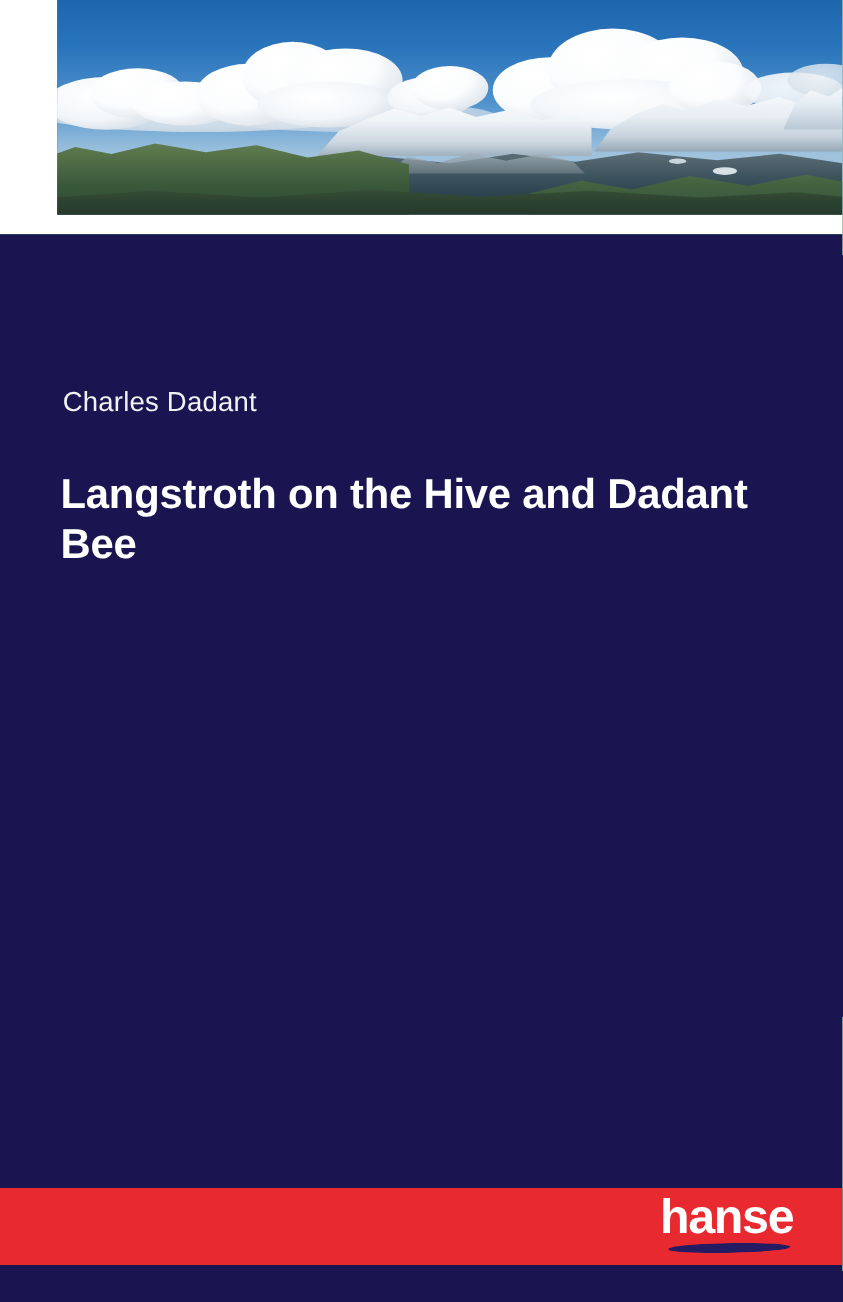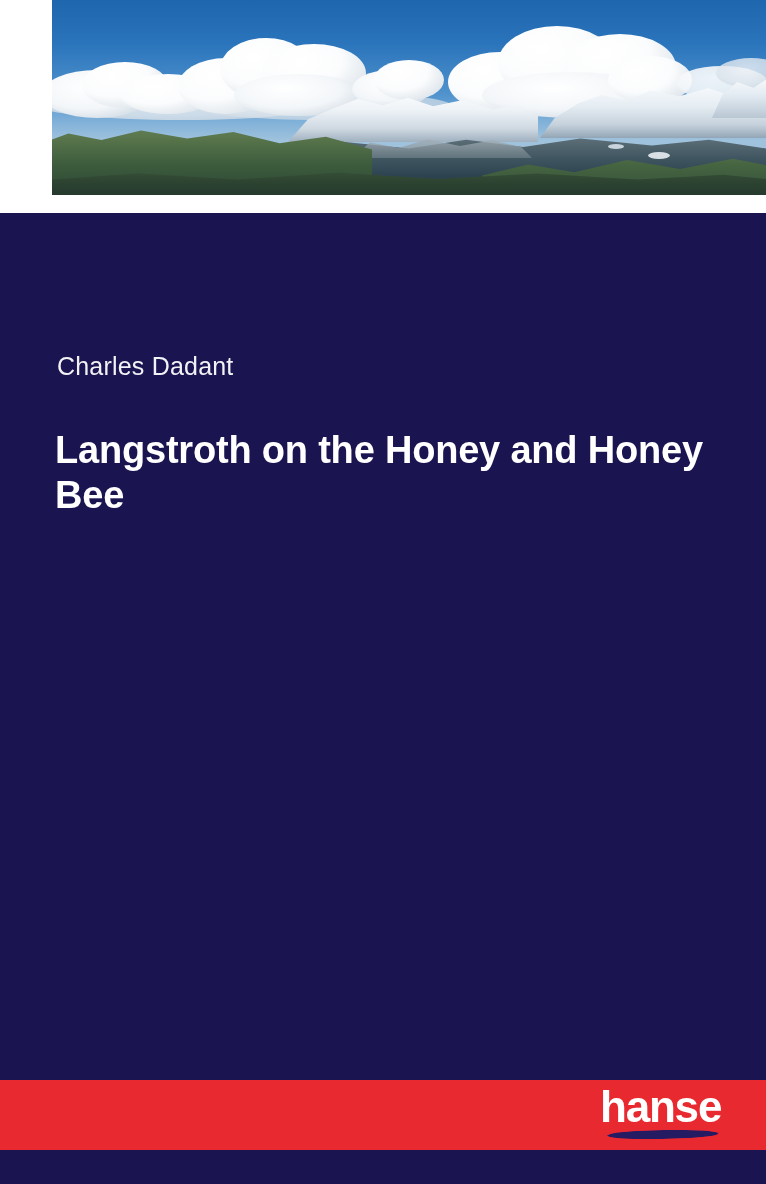--- a/index.html
+++ b/index.html
@@ -238,21 +238,21 @@
                   background:#e8eef3; opacity:.9;"></div>
       <div class="snow-ridge" style="left:556px; top:144px; width:16px; height:5px; border-radius:50%;
                   background:#dde6ee; opacity:.85;"></div>
     </div>
   </div>
 
   <div class="navy"></div>
 
   <div class="author">Charles Dadant</div>
 
-  <div class="title">Langstroth on the Honey and Honey Bee</div>
+  <div class="title">Langstroth on the Hive and Dadant Bee</div>
 
   <div class="red-band"></div>
 
   <div class="logo">
     <div class="logo-word">hanse</div>
     <div class="logo-swoosh"></div>
   </div>
 
 </div>
 

